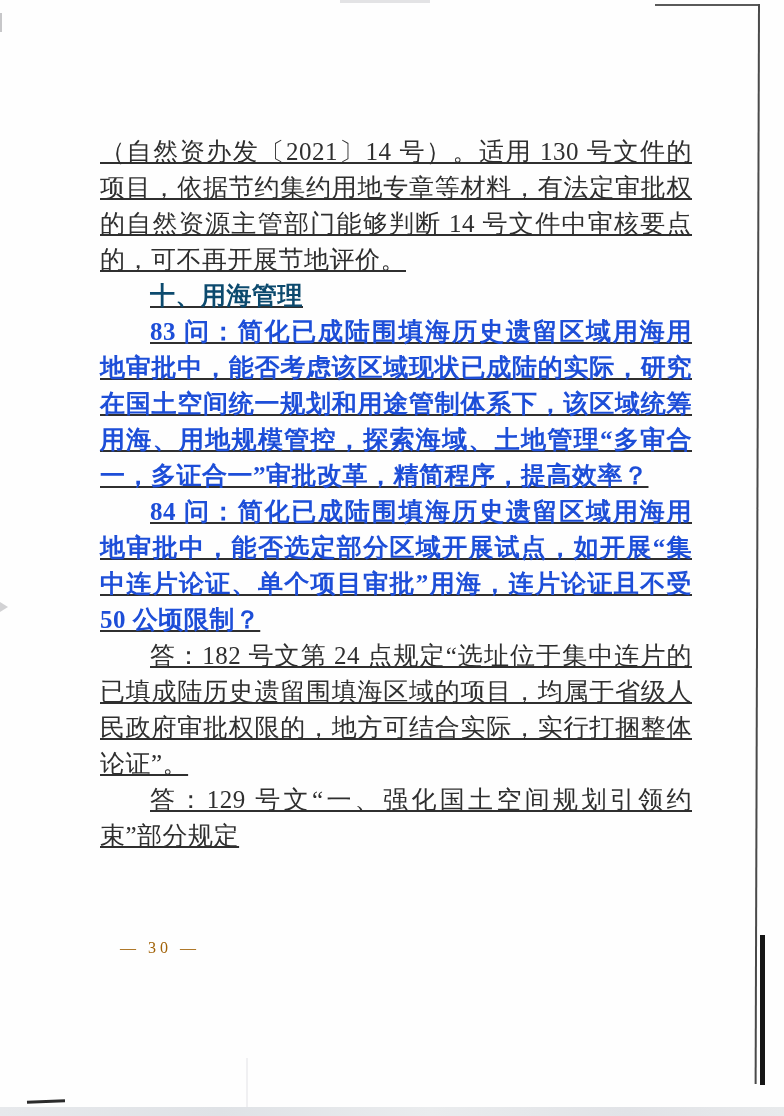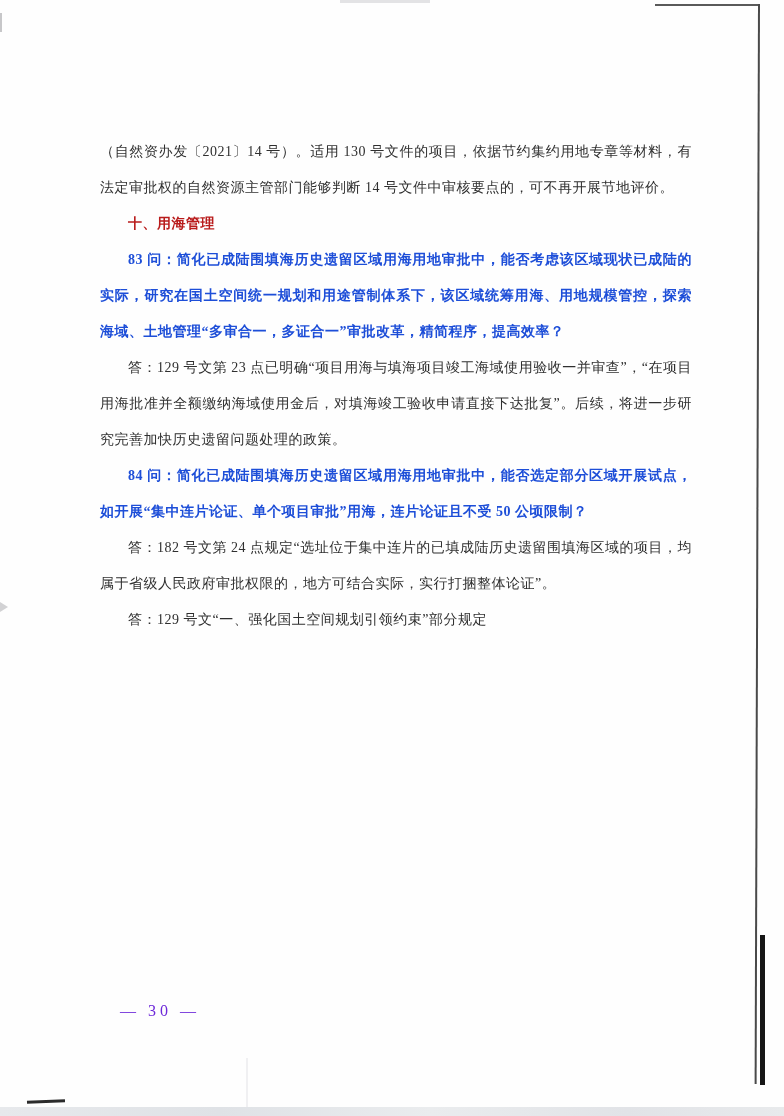--- a/index.html
+++ b/index.html
@@ -15,49 +15,50 @@
     background: var(--paper, #fefefe);
     overflow: hidden;
   }
   
   .doc-body {
     position: absolute;
     left: 100px;
     top: 134px;
     width: 592px;
     color: var(--ink, #2f2f2f);
-    font-size: 14px;
+    font-size: 25px;
     line-height: 36px;
+    text-decoration: underline;
   }
   .para {
     margin: 0;
     text-indent: 2em;
     text-align: justify;
     text-justify: inter-ideograph;
     word-break: break-all;
     letter-spacing: 0.5px;
   }
   .para.continuation { text-indent: 0; }
   .para.heading {
     font-weight: bold;
     text-align: left;
-    color: #b91c1c;
+    color: #0c4a6e;
   }
   .para.question {
     font-weight: bold;
     color: #1d4ed8;
   }
   .para.answer { font-weight: normal; }
   .footer {
     position: absolute;
     left: 120px;
-    top: 1002px;
+    top: 939px;
     font-size: 16px;
     letter-spacing: 4px;
-    color: #6d28d9;
+    color: #a16207;
   }
   
   .scan-line-right {
     position: absolute;
     left: 758px;
     top: 4px;
     width: 2px;
     height: 1080px;
     background: #4a4a4a;
     transform: rotate(0.18deg);
@@ -142,21 +143,20 @@
   <div class="scan-line-right"></div>
   <div class="scan-line-right-thick"></div>
   <div class="scan-streak-bottom"></div>
   <div class="scan-dash-bottom-left"></div>
   <div class="scan-shadow-bottom"></div>
 
   <div class="doc-body">
       <p class="para continuation">（自然资办发〔2021〕14 号）。适用 130 号文件的项目，依据节约集约用地专章等材料，有法定审批权的自然资源主管部门能够判断 14 号文件中审核要点的，可不再开展节地评价。</p>
       <p class="para heading">十、用海管理</p>
       <p class="para question">83 问：简化已成陆围填海历史遗留区域用海用地审批中，能否考虑该区域现状已成陆的实际，研究在国土空间统一规划和用途管制体系下，该区域统筹用海、用地规模管控，探索海域、土地管理“多审合一，多证合一”审批改革，精简程序，提高效率？</p>
-      <p class="para answer">答：129 号文第 23 点已明确“项目用海与填海项目竣工海域使用验收一并审查”，“在项目用海批准并全额缴纳海域使用金后，对填海竣工验收申请直接下达批复”。后续，将进一步研究完善加快历史遗留问题处理的政策。</p>
       <p class="para question">84 问：简化已成陆围填海历史遗留区域用海用地审批中，能否选定部分区域开展试点，如开展“集中连片论证、单个项目审批”用海，连片论证且不受 50 公顷限制？</p>
       <p class="para answer">答：182 号文第 24 点规定“选址位于集中连片的已填成陆历史遗留围填海区域的项目，均属于省级人民政府审批权限的，地方可结合实际，实行打捆整体论证”。</p>
       <p class="para answer">答：129 号文“一、强化国土空间规划引领约束”部分规定</p>
     </div>
 
   <div class="footer">—  30  —</div>
 
 </div>
 
 </body></html>

